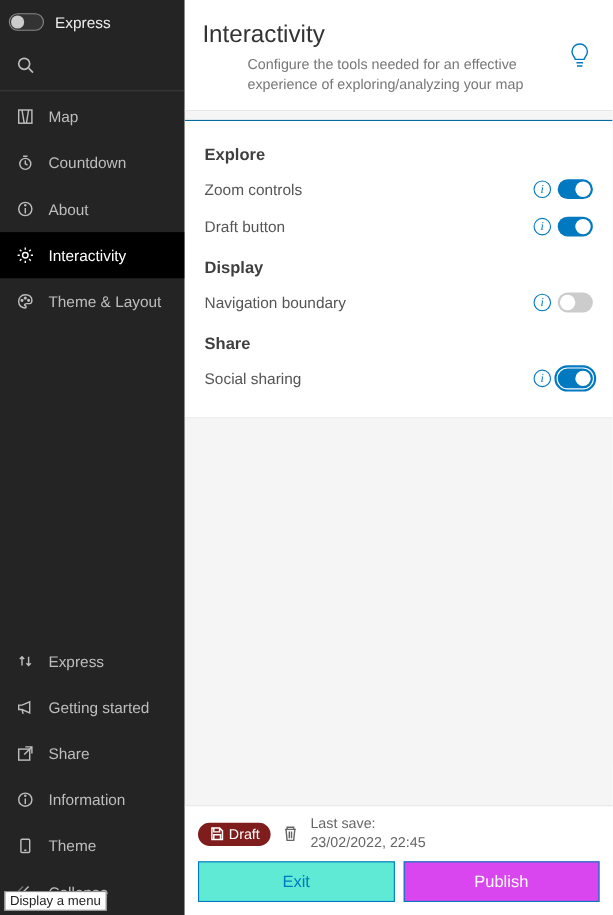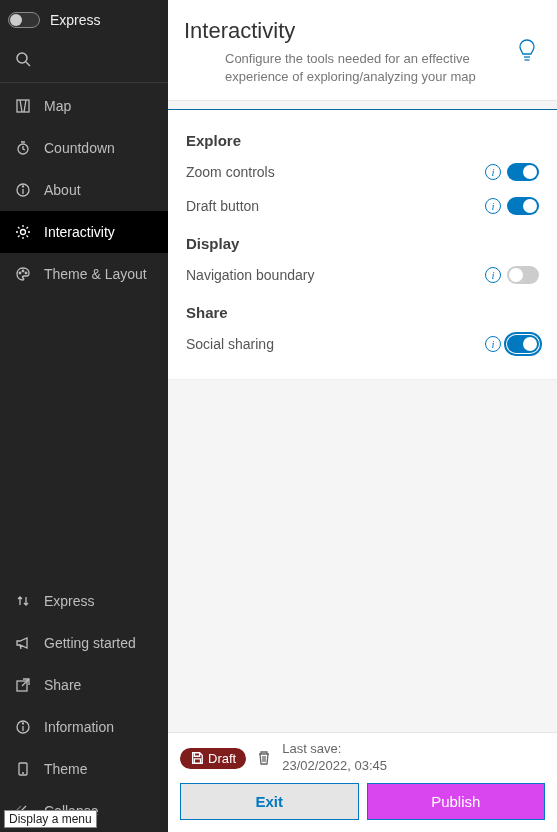--- a/index.html
+++ b/index.html
@@ -138,21 +138,21 @@
     background:#7f1d1d; color:#fff; font-size:13px;
     padding:3px 10px; border-radius:12px;
   }
   .trash { color:#666; cursor:pointer; }
   .save-info { font-size:13px; color:#666; line-height:1.3;}
   .footer-buttons { display:flex; gap:8px; }
   .btn {
     flex:1; padding:9px 0; font-size:15px; text-align:center;
     border:1px solid #0079c1; cursor:pointer;
   }
-  .btn-exit { background:#e5e5e5; color:#0079c1;font-weight:bold; }
+  .btn-exit { background:#5eead4; color:#0079c1; }
   .btn-publish { background:#d946ef; color:#fff; }
 
   .tooltip-bar {
     position:absolute; left:4px; bottom:4px;
     background:#fff; border:1px solid #888; font-size:12px;
     padding:1px 4px; color:#222;
   }
 
   svg { display:block; }
 </style>
@@ -369,21 +369,21 @@
           </svg>
         <span>Draft</span>
       </span>
       <span class="trash">
         <svg width="16" height="16" viewBox="0 0 16 16" fill="none" stroke="currentColor" stroke-width="1.3">
             <path d="M3 4 L13 4 M5 4 L5 2 L11 2 L11 4 M4 4 L5 14 L11 14 L12 4 M7 6 L7 12 M9 6 L9 12"></path>
           </svg>
       </span>
       <div class="save-info">
         <div>Last save:</div>
-        <div>23/02/2022, 03:45</div>
+        <div>23/02/2022, 22:45</div>
       </div>
     </div>
     <div class="footer-buttons">
       <div class="btn btn-exit">Exit</div>
       <div class="btn btn-publish">Publish</div>
     </div>
   </div>
 </div>
 
 </body></html>

